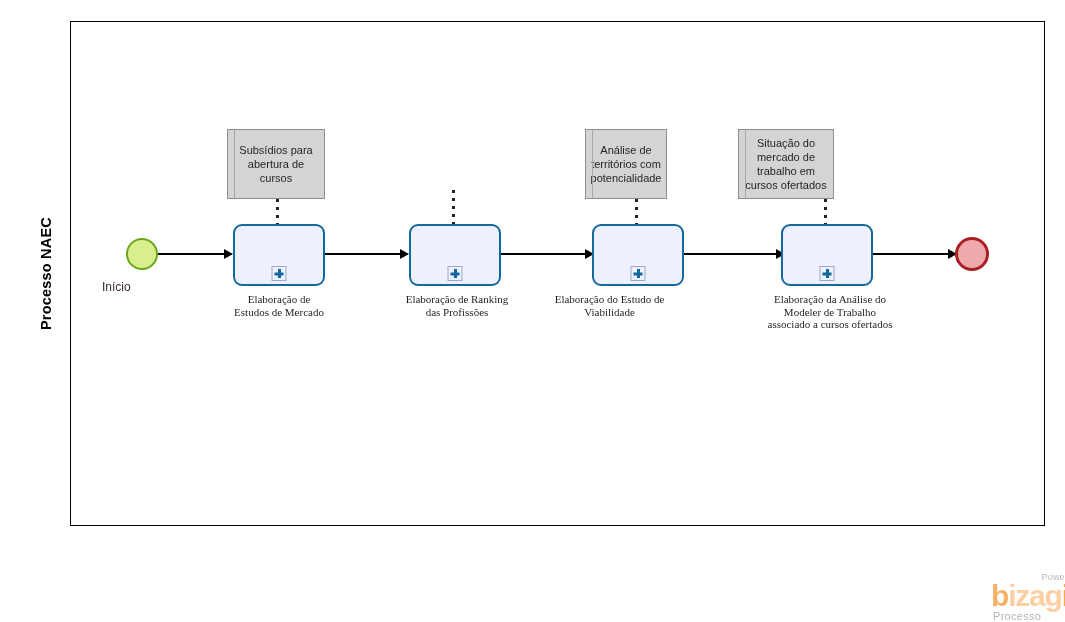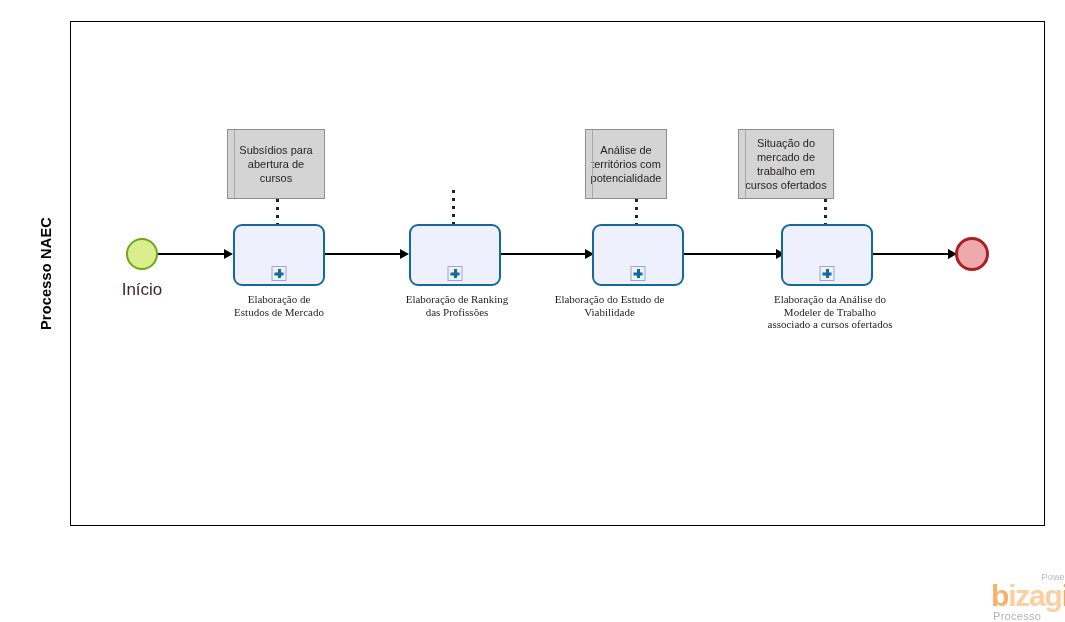--- a/index.html
+++ b/index.html
@@ -73,22 +73,22 @@
     border: 2px solid #6aa818;
   }
   .event.end {
     width: 34px; height: 34px;
     left: 955px; top: 237px;
     background: #eda9ac;
     border: 3.5px solid #a91f23;
   }
   .event-label {
     position: absolute;
-    text-align: center;
-    font-size: 17px;
+    text-align: left;
+    font-size: 12px;
     color: #3b2a2a;
     white-space: nowrap;
   }
   .start-label { left: 102px; top: 280px; width: 80px; }
 
   
   .task {
     position: absolute;
     width: 92px;
     height: 62px;

